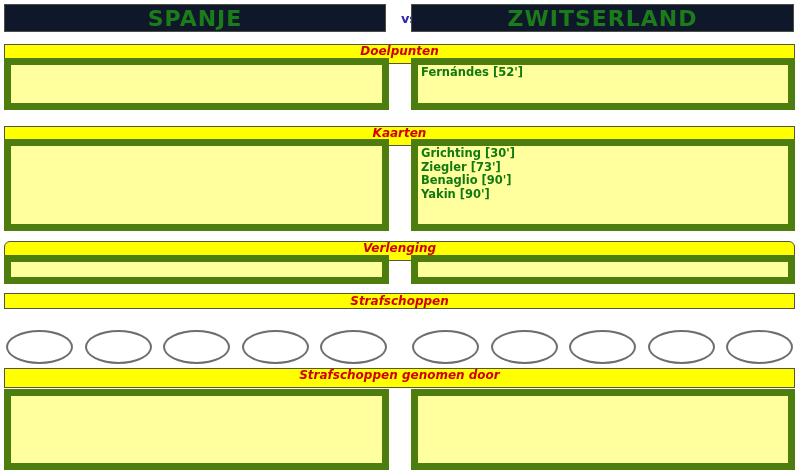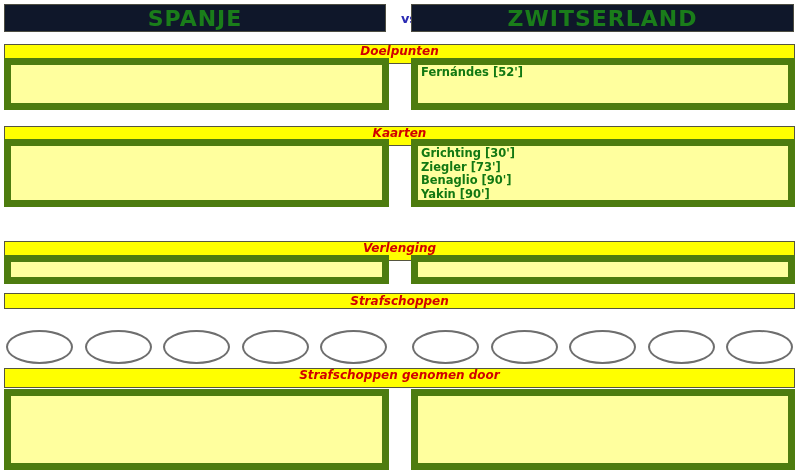--- a/index.html
+++ b/index.html
@@ -64,22 +64,22 @@
     font-size: 11.5px;
     font-weight: bold;
     line-height: 13.5px;
     overflow: hidden;
   }
   .panel.home { left: 4px;   width: 385px; }
   .panel.away { left: 411px; width: 384px; }
   .bar.goals   { top: 44px; }
   .panel.goals { top: 58px;  height: 52px; }
   .bar.cards   { top: 126px; }
-  .panel.cards { top: 139px; height: 68px; }
-  .bar.extra   { top: 241px; }
+  .panel.cards { top: 139px; height: 92px; }
+  .bar.extra   { top: 241px; border-radius: 6px; }
   .panel.extra { top: 255px; height: 29px; }
   .bar.pens    { top: 293px; height: 16px; line-height: 14px; }
   .oval-group {
     position: absolute;
     top: 330px;
     width: 381px;
     height: 34px;
     display: flex;
     justify-content: space-between;
     align-items: center;

